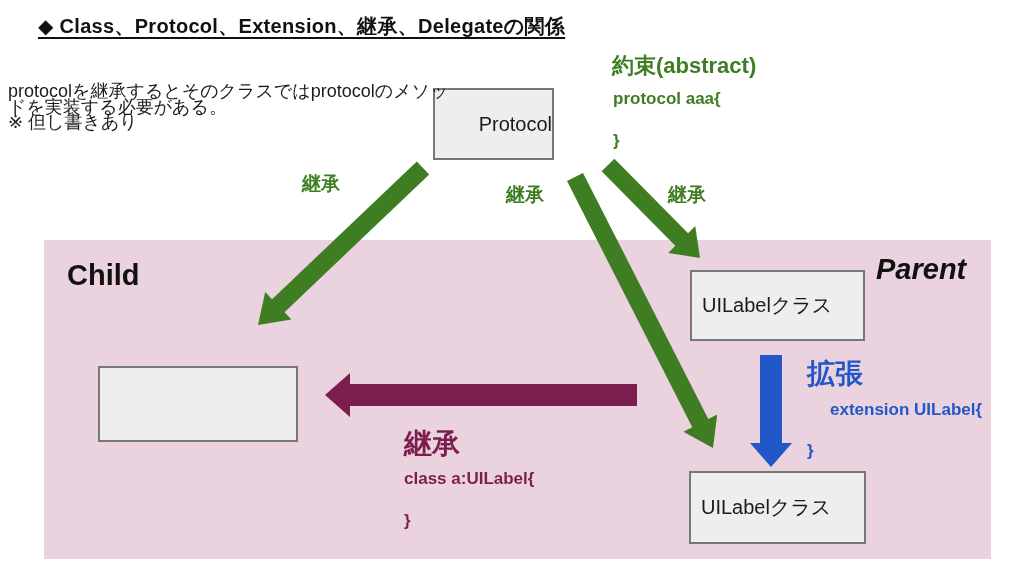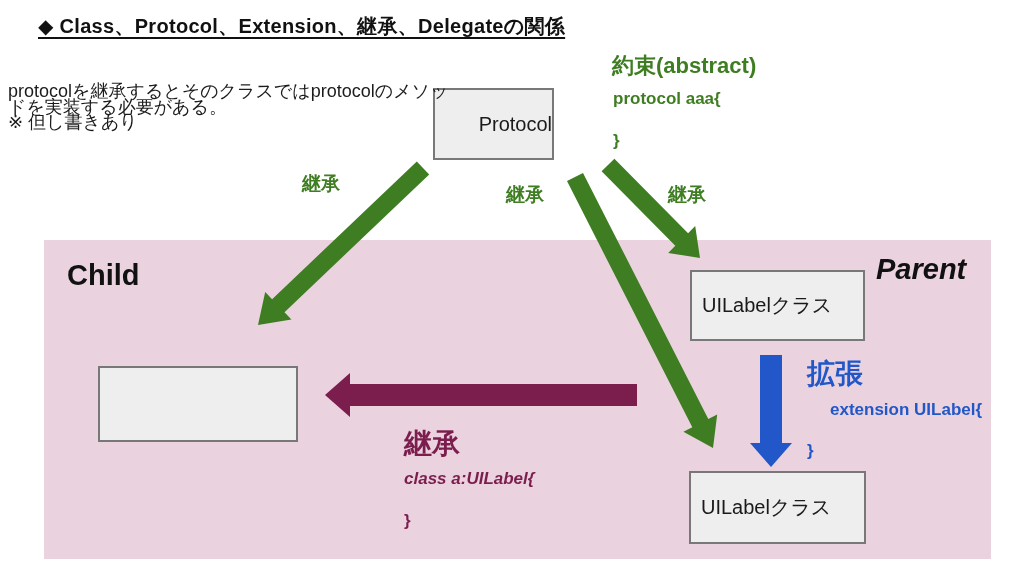--- a/index.html
+++ b/index.html
@@ -66,21 +66,21 @@
   .abstract-heading { left: 612px; top: 51px; }
   .abstract-open    { left: 613px; top: 89px; text-align: center; }
   .abstract-close   { left: 613px; top: 131px; }
 
   .arrow-label { position: absolute; z-index: 4; font-size: 19px; font-weight: bold; color: var(--green, #3f7d23); }
   .arrow-label-left   { left: 302px; top: 171px; }
   .arrow-label-middle { left: 506px; top: 182px; }
   .arrow-label-right  { left: 668px; top: 182px; }
 
   .inh-heading { left: 404px; top: 429px; font-size: 28px; }
-  .inh-open    { left: 404px; top: 469px; font-style: italic; }
+  .inh-open    { left: 404px; top: 469px; }
   .inh-close   { left: 404px; top: 511px; }
 
   .ext-heading { left: 807px; top: 359px; font-size: 28px; }
   .ext-open    { left: 807px; top: 400px; margin-left: 23px; }
   .ext-close   { left: 807px; top: 441px; }
 </style>
 </head>
 <body>
 
 <div class="slide">

